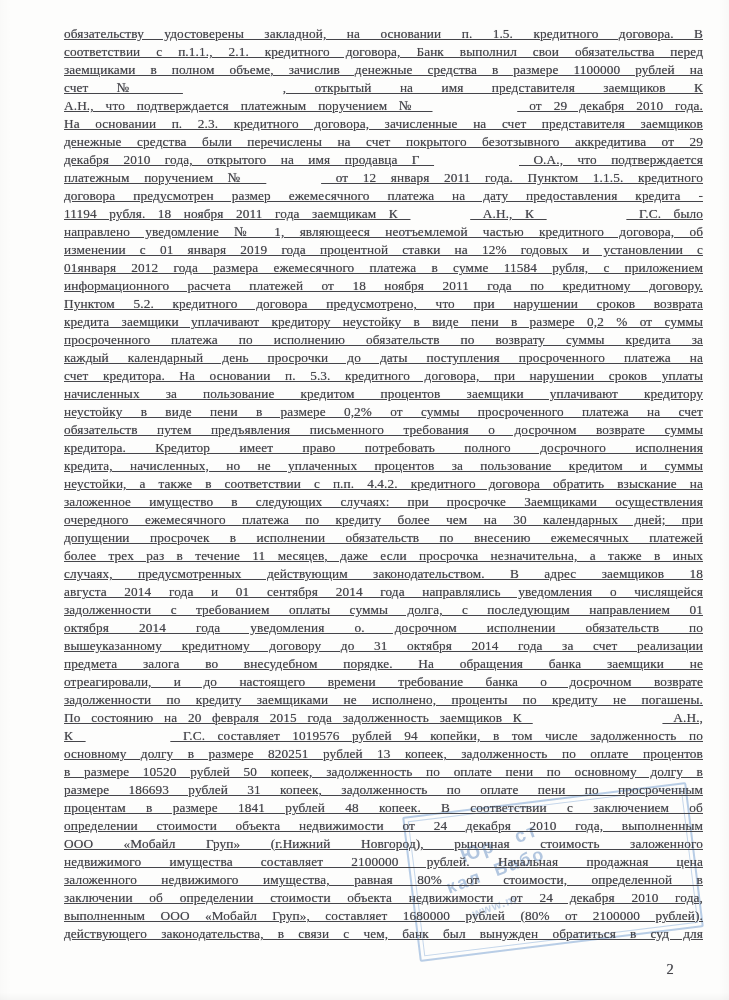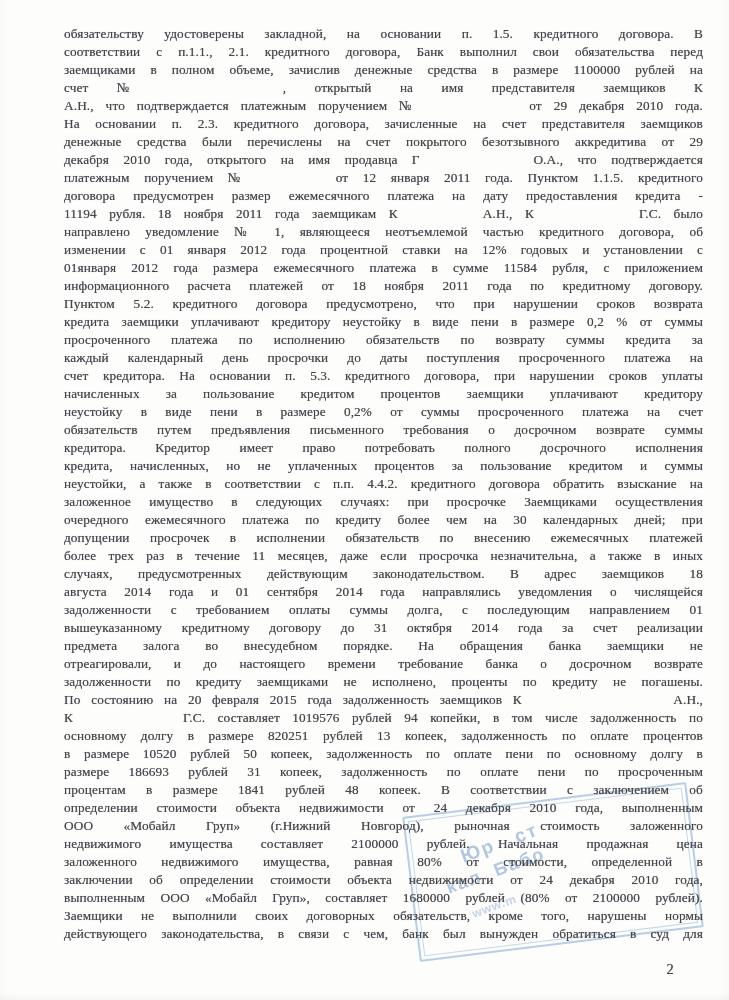--- a/index.html
+++ b/index.html
@@ -35,20 +35,21 @@
     color: var(--ink, #45454a);
     font-size: 13.3px;
   }
   .line {
     height: 18px;
     line-height: 18px;
     text-align: justify;
     text-align-last: justify;
     letter-spacing: 0.1px;
     text-shadow: 0 0 0.7px rgba(62,62,72,0.6);
+    text-decoration: underline;
   }
   .gap {
     display: inline-block;
     height: 1px;
     vertical-align: baseline;
   }
   .pagenum {
     position: absolute;
     left: 652px;
     top: 961px;
@@ -106,56 +107,56 @@
       <div class="line">заемщиками в полном объеме, зачислив денежные средства в размере 1100000 рублей на</div>
       <div class="line">счет № <span class="gap" style="width: 100px;"></span>, открытый на имя представителя заемщиков К</div>
       <div class="line">А.Н., что подтверждается платежным поручением № <span class="gap" style="width: 85px;"></span> от 29 декабря 2010 года.</div>
       <div class="line">На основании п. 2.3. кредитного договора, зачисленные на счет представителя заемщиков</div>
       <div class="line">денежные средства были перечислены на счет покрытого безотзывного аккредитива от 29</div>
       <div class="line">декабря 2010 года, открытого на имя продавца Г <span class="gap" style="width: 85px;"></span> О.А., что подтверждается</div>
       <div class="line">платежным поручением № <span class="gap" style="width: 55px;"></span> от 12 января 2011 года. Пунктом 1.1.5. кредитного</div>
       <div class="line">договора предусмотрен размер ежемесячного платежа на дату предоставления кредита -</div>
       <div class="line">11194 рубля. 18 ноября 2011 года заемщикам К <span class="gap" style="width: 60px;"></span> А.Н., К <span class="gap" style="width: 80px;"></span> Г.С. было</div>
       <div class="line">направлено уведомление № 1, являющееся неотъемлемой частью кредитного договора, об</div>
-      <div class="line">изменении с 01 января 2012 года процентной ставки на 12% годовых и установлении с</div>
+      <div class="line">изменении с 01 января 2019 года процентной ставки на 12% годовых и установлении с</div>
       <div class="line">01января 2012 года размера ежемесячного платежа в сумме 11584 рубля, с приложением</div>
       <div class="line">информационного расчета платежей от 18 ноября 2011 года по кредитному договору.</div>
       <div class="line">Пунктом 5.2. кредитного договора предусмотрено, что при нарушении сроков возврата</div>
       <div class="line">кредита заемщики уплачивают кредитору неустойку в виде пени в размере 0,2 % от суммы</div>
       <div class="line">просроченного платежа по исполнению обязательств по возврату суммы кредита за</div>
       <div class="line">каждый календарный день просрочки до даты поступления просроченного платежа на</div>
       <div class="line">счет кредитора. На основании п. 5.3. кредитного договора, при нарушении сроков уплаты</div>
       <div class="line">начисленных за пользование кредитом процентов заемщики уплачивают кредитору</div>
       <div class="line">неустойку в виде пени в размере 0,2% от суммы просроченного платежа на счет</div>
       <div class="line">обязательств путем предъявления письменного требования о досрочном возврате суммы</div>
       <div class="line">кредитора. Кредитор имеет право потребовать полного досрочного исполнения</div>
       <div class="line">кредита, начисленных, но не уплаченных процентов за пользование кредитом и суммы</div>
       <div class="line">неустойки, а также в соответствии с п.п. 4.4.2. кредитного договора обратить взыскание на</div>
       <div class="line">заложенное имущество в следующих случаях:  при просрочке Заемщиками осуществления</div>
       <div class="line">очередного ежемесячного платежа по кредиту более чем на 30 календарных дней; при</div>
       <div class="line">допущении просрочек в исполнении обязательств по внесению ежемесячных платежей</div>
       <div class="line">более трех раз в течение 11 месяцев, даже если просрочка незначительна, а также в иных</div>
       <div class="line">случаях, предусмотренных действующим законодательством. В адрес заемщиков 18</div>
       <div class="line">августа 2014 года и 01 сентября 2014 года направлялись уведомления о числящейся</div>
       <div class="line">задолженности с требованием оплаты суммы долга, с последующим направлением 01</div>
+      <div class="line">октября 2014 года уведомления о. досрочном исполнении обязательств по</div>
       <div class="line">вышеуказанному кредитному договору до 31 октября 2014 года за счет реализации</div>
       <div class="line">предмета залога во внесудебном порядке. На обращения банка заемщики не</div>
       <div class="line">отреагировали, и до настоящего времени требование банка о досрочном возврате</div>
       <div class="line">задолженности по кредиту заемщиками не исполнено, проценты по кредиту не погашены.</div>
       <div class="line">По состоянию на 20 февраля 2015 года задолженность заемщиков К <span class="gap" style="width: 130px;"></span> А.Н.,</div>
       <div class="line">К <span class="gap" style="width: 85px;"></span> Г.С. составляет 1019576 рублей 94 копейки, в том числе задолженность по</div>
       <div class="line">основному долгу в размере 820251 рублей 13 копеек, задолженность по оплате процентов</div>
       <div class="line">в размере 10520 рублей 50 копеек, задолженность по оплате пени по основному долгу в</div>
       <div class="line">размере 186693 рублей 31 копеек, задолженность по оплате пени по просроченным</div>
       <div class="line">процентам в размере 1841 рублей 48 копеек. В соответствии с заключением об</div>
       <div class="line">определении стоимости объекта недвижимости от 24 декабря 2010 года, выполненным</div>
       <div class="line">ООО «Мобайл Груп» (г.Нижний Новгород), рыночная стоимость заложенного</div>
       <div class="line">недвижимого имущества составляет 2100000 рублей. Начальная продажная цена</div>
       <div class="line">заложенного недвижимого имущества, равная 80% от стоимости, определенной в</div>
       <div class="line">заключении об определении стоимости объекта недвижимости от 24 декабря 2010 года,</div>
       <div class="line">выполненным ООО «Мобайл Груп», составляет 1680000 рублей (80% от 2100000 рублей).</div>
-      <div class="line">Заемщики не выполнили своих договорных обязательств, кроме того, нарушены нормы</div>
       <div class="line">действующего законодательства, в связи с чем, банк был вынужден обратиться в суд для</div>
     </div>
 
   <div class="pagenum">2</div>
 
 </div>
 
 </body></html>

